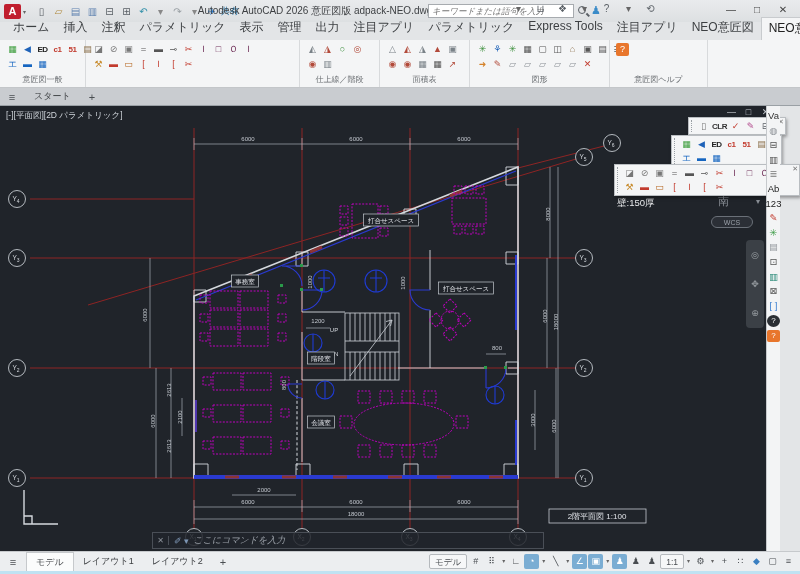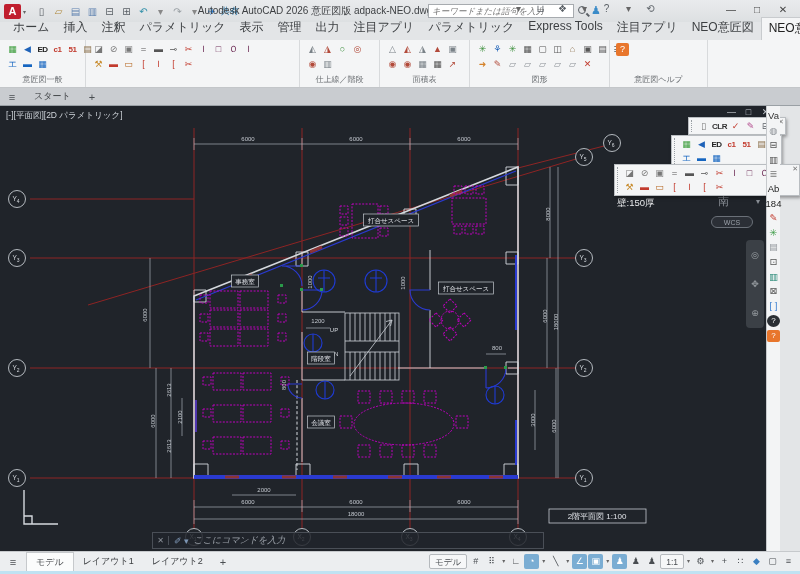--- a/index.html
+++ b/index.html
@@ -555,21 +555,21 @@
     </div>
 
   <div id="sidebar" class="abs">
     <div id="sidebar-icons">
         <div class="sbic" style="color: rgb(51, 51, 51);">Va</div>
         <div class="sbic" style="color: rgb(138, 143, 148);">◍</div>
         <div class="sbic" style="color: rgb(85, 85, 85);">⊟</div>
         <div class="sbic" style="color: rgb(85, 85, 85);">▥</div>
         <div class="sbic" style="color: rgb(119, 119, 119);">≣</div>
         <div class="sbic" style="color: rgb(34, 34, 34);">Ab</div>
-        <div class="sbic" style="color: rgb(34, 34, 34);">184</div>
+        <div class="sbic" style="color: rgb(34, 34, 34);">123</div>
         <div class="sbic" style="color: rgb(194, 59, 46);">✎</div>
         <div class="sbic" style="color: rgb(61, 156, 70);">✳</div>
         <div class="sbic" style="color: rgb(154, 159, 164);">▤</div>
         <div class="sbic" style="color: rgb(85, 85, 85);">⊡</div>
         <div class="sbic" style="color: rgb(44, 140, 122);">▥</div>
         <div class="sbic" style="color: rgb(85, 85, 85);">⊠</div>
         <div class="sbic" style="color: rgb(58, 127, 208);">[ ]</div>
         <div class="sbic"><span class="pill" style="background: rgb(43, 47, 52); color: rgb(255, 255, 255); border-radius: 50%;">?</span></div>
         <div class="sbic"><span class="pill" style="background: rgb(232, 118, 44); color: rgb(255, 255, 255);">?</span></div>
       </div>

